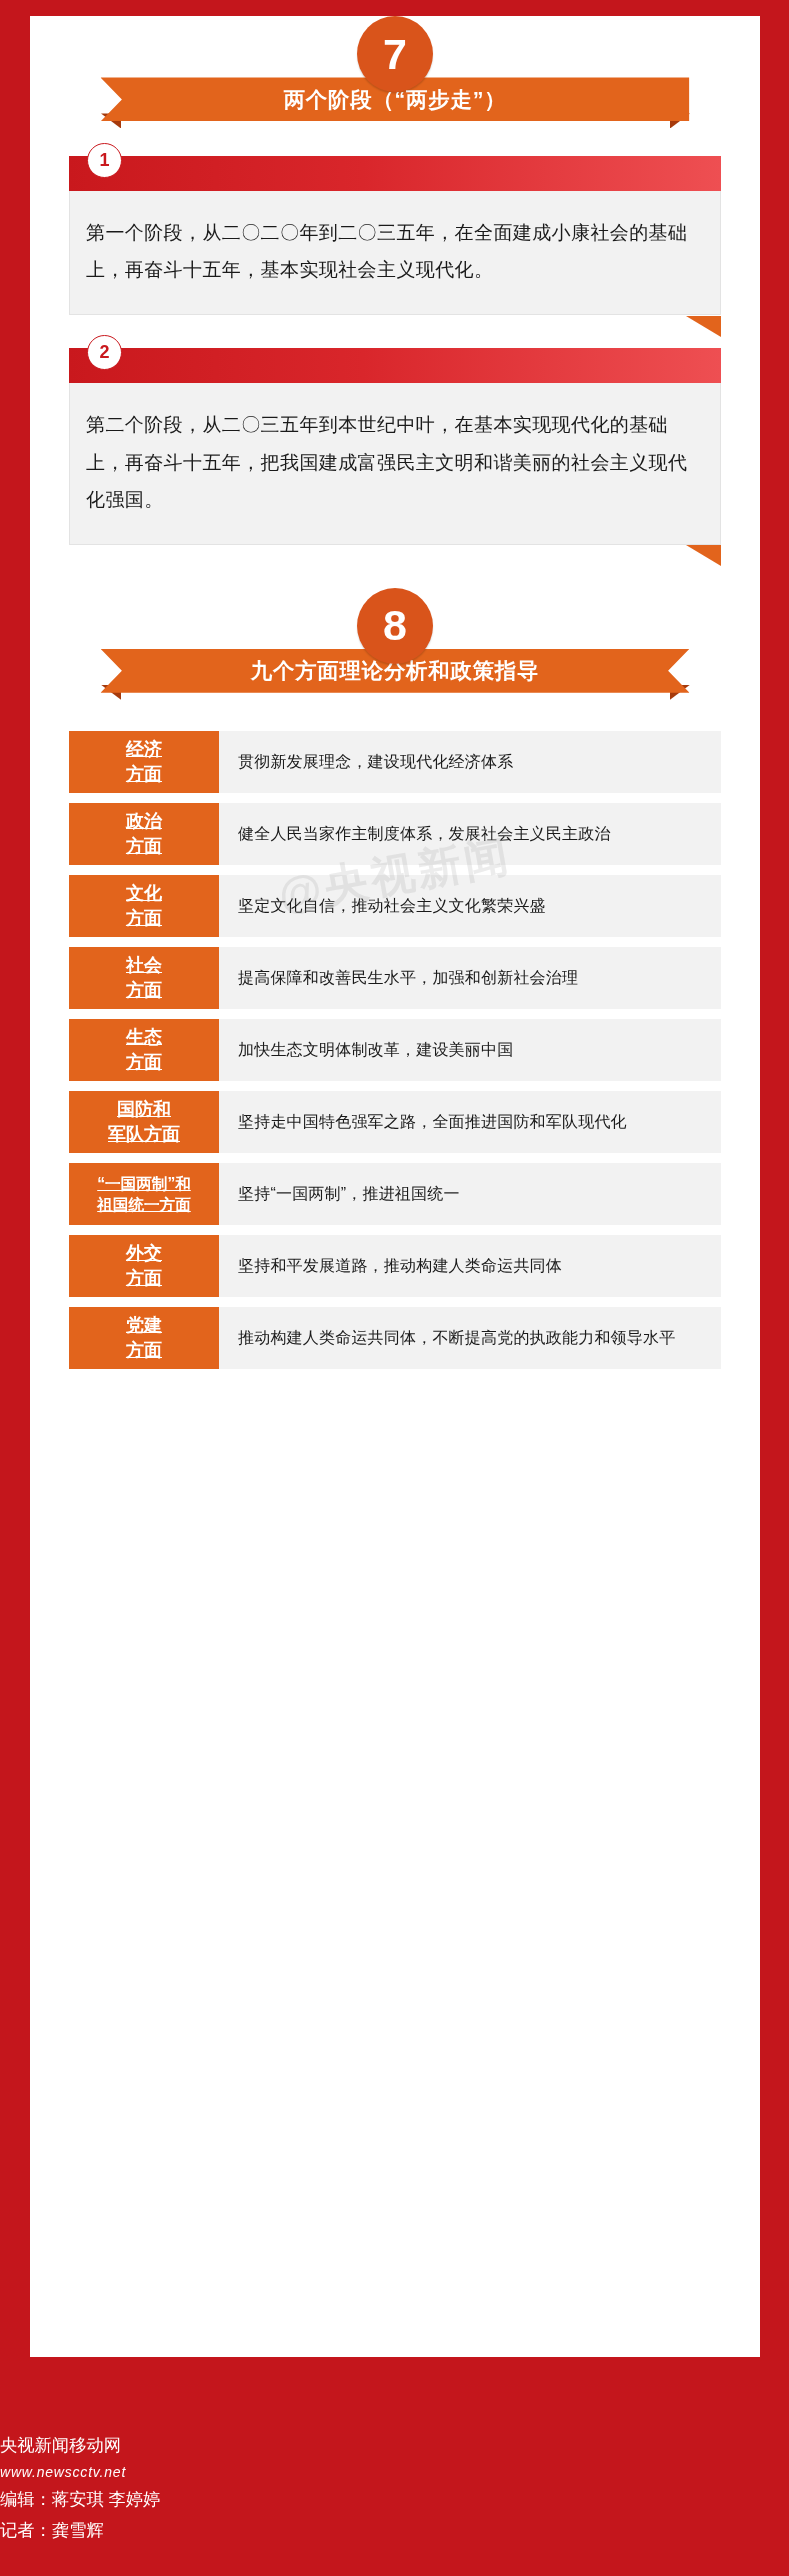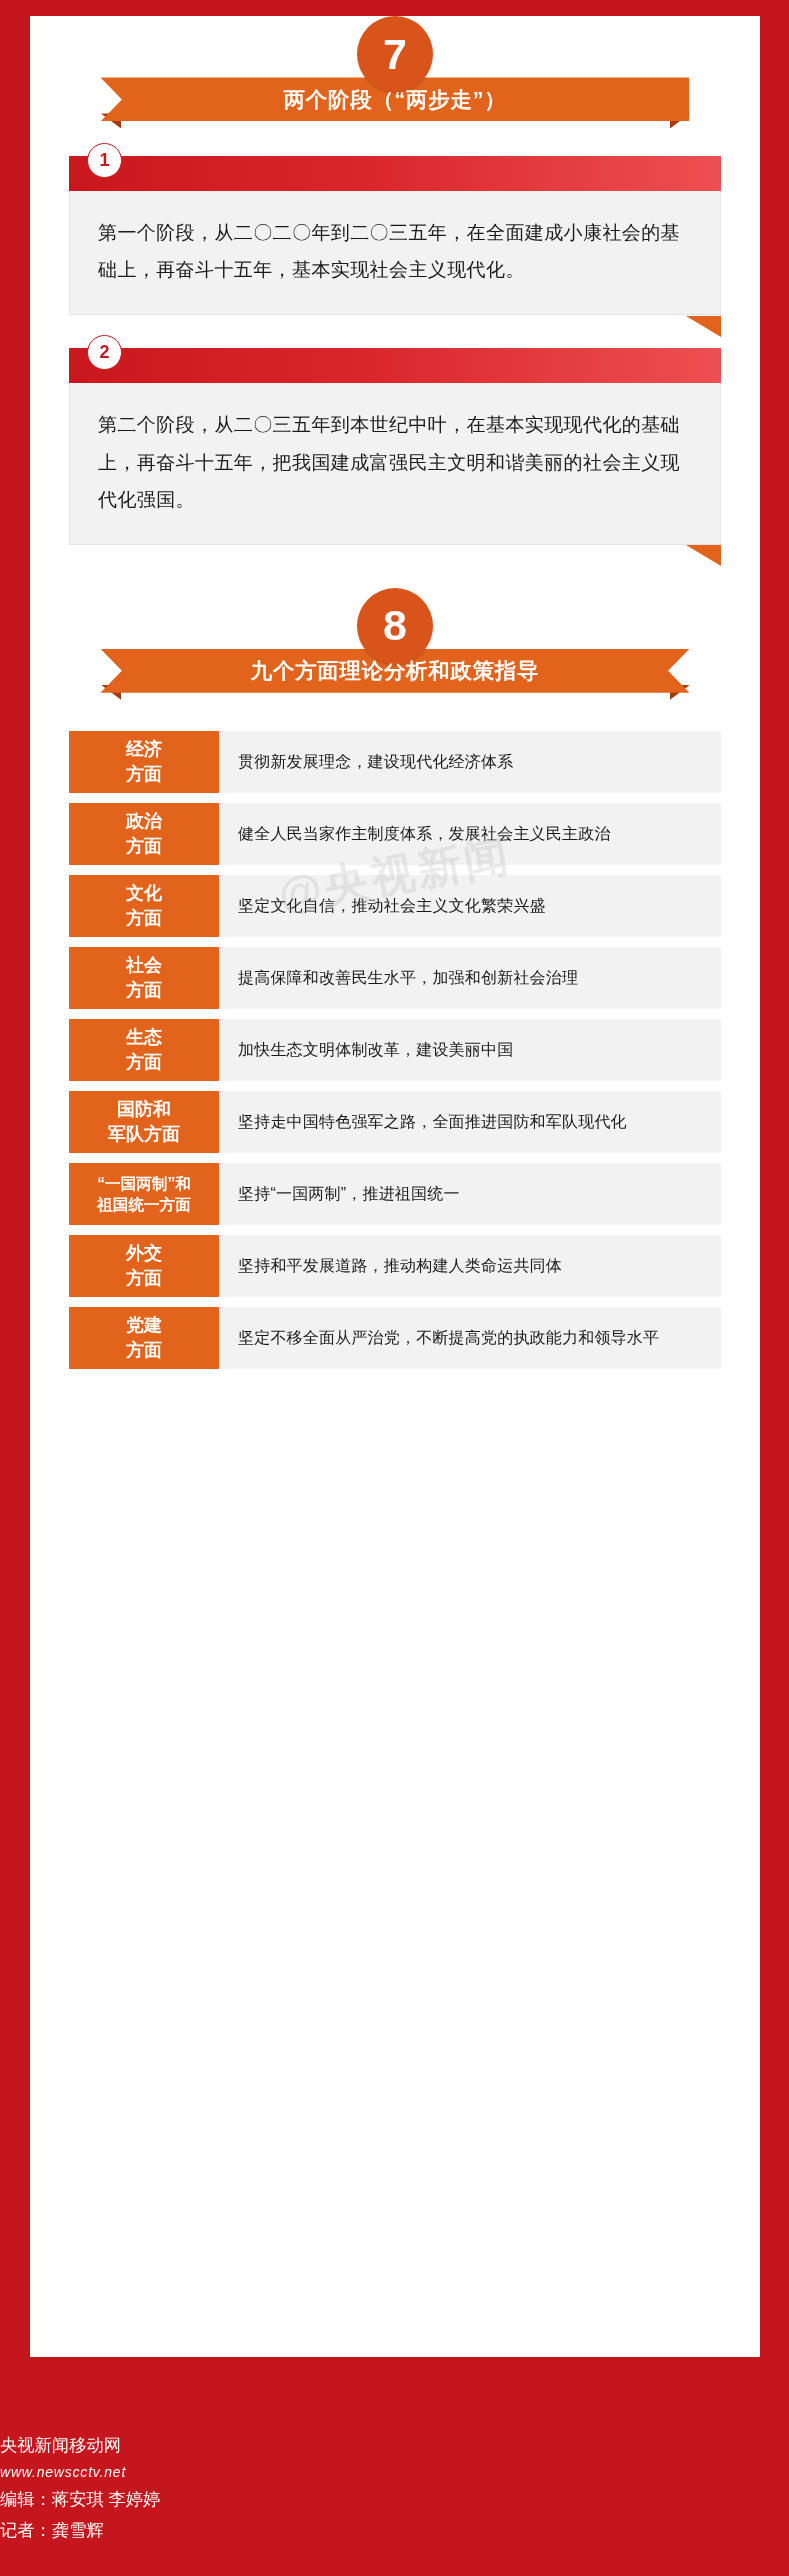--- a/index.html
+++ b/index.html
@@ -122,21 +122,21 @@
     font-weight: bold;
     display: flex;
     align-items: center;
     justify-content: center;
     z-index: 3;
   }
   .stage-body {
     background: #f2f2f2;
     border: 0.8px solid #e3e3e3;
     border-top: none;
-    padding: 23px 28px 26px 28px;
+    padding: 23px 28px 26px 16px;
     font-size: 19px;
     line-height: 1.95;
     color: #1a1a1a;
     letter-spacing: 0.4px;
     position: relative;
     font-family: Liberation Serif, serif;
   }
   .stage-corner {
     position: absolute;
     right: 0;
@@ -185,20 +185,21 @@
     font-size: 18px;
     font-weight: bold;
     display: flex;
     flex-direction: column;
     align-items: center;
     justify-content: center;
     line-height: 1.35;
     text-align: center;
     padding: 6.6px 3.3px;
     box-sizing: border-box;
+    text-decoration: underline;
   }
   .aspect-label.small { font-size: 15.6px; }
   .aspect-text {
     flex: 1 1 auto;
     background: #f2f2f2;
     color: #1a1a1a;
     font-size: 16px;
     line-height: 1.6;
     display: flex;
     align-items: center;
@@ -328,21 +329,21 @@
             <span>方面</span>
           </div>
           <div class="aspect-text">坚持和平发展道路，推动构建人类命运共同体</div>
         </div>
 
         <div class="aspect-row">
           <div class="aspect-label">
             <span>党建</span>
             <span>方面</span>
           </div>
-          <div class="aspect-text">坚定不移全面从严治党，不断提高党的执政能力和领导水平</div>
+          <div class="aspect-text">推动构建人类命运共同体，不断提高党的执政能力和领导水平</div>
         </div>
       </div>
     </div>
 
   </div>
 
   <div class="footer">
     <div>央视新闻移动网</div>
     <div class="site">www.newscctv.net</div>
     <div>编辑：蒋安琪 李婷婷</div>

